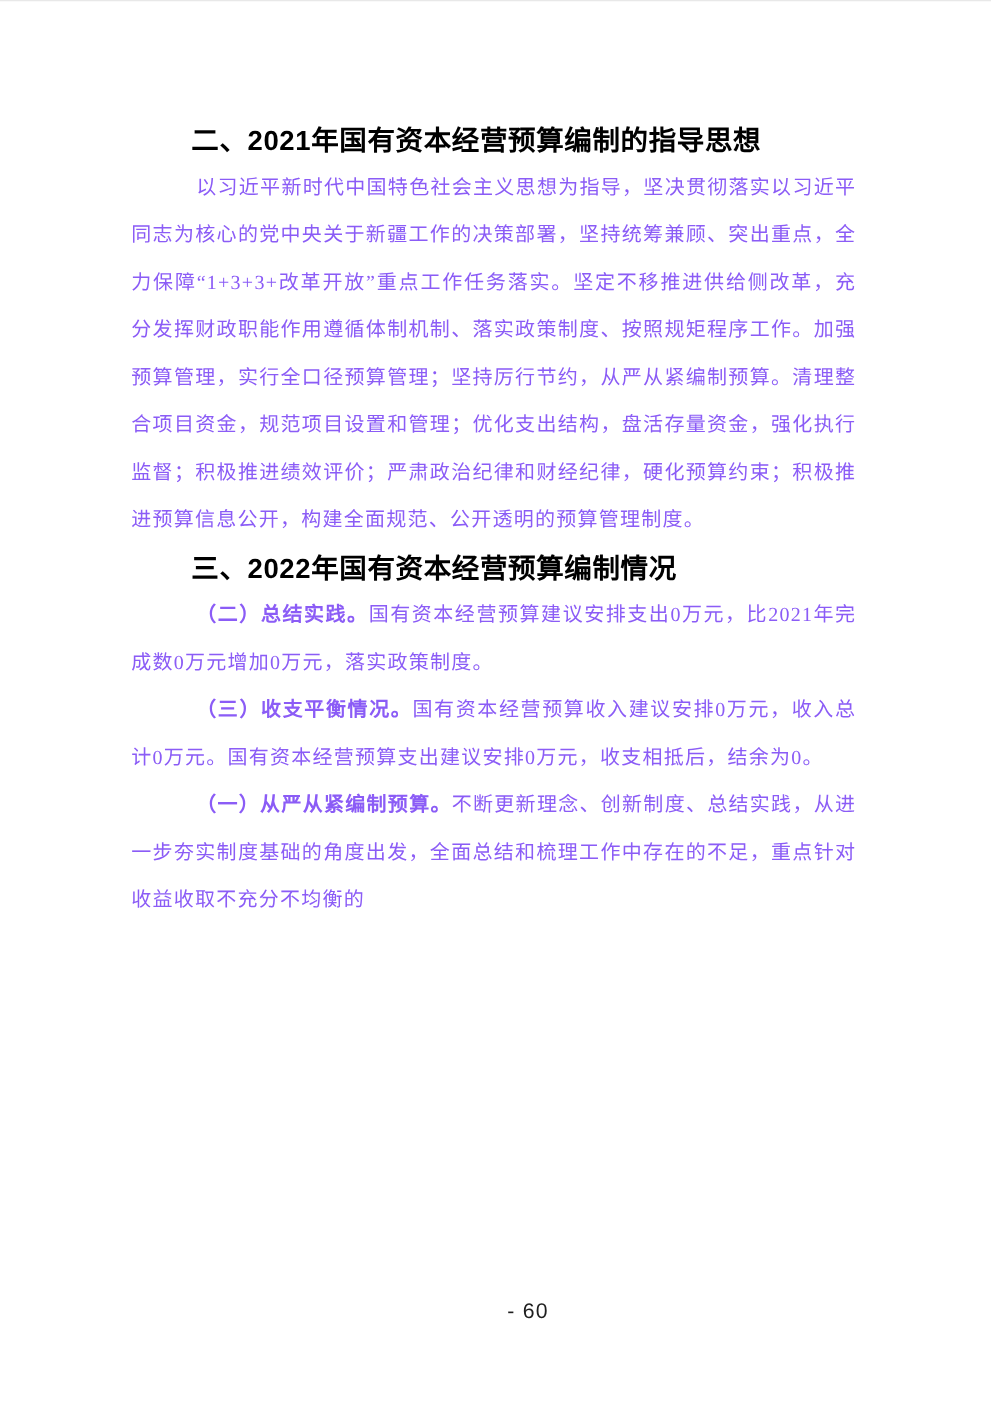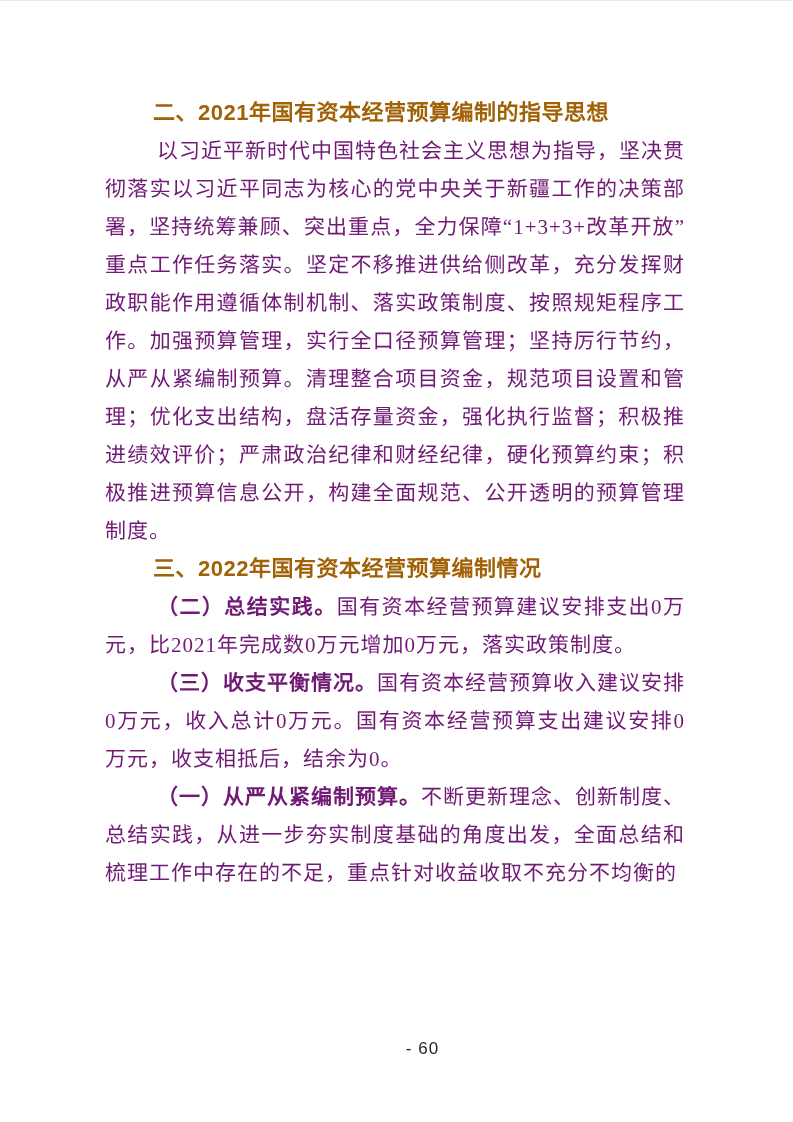--- a/index.html
+++ b/index.html
@@ -23,31 +23,31 @@
     padding: 93px 108px 0 105px;
   }
   .doc-heading {
     font-family: "Liberation Sans", sans-serif;
     font-weight: 700;
     font-size: 22px;
     line-height: 38px;
     letter-spacing: 0.5px;
     text-indent: 48px;
     margin: 0;
-    color: #a16207;
+    color: #000000;
   }
   .doc-paragraph {
     font-family: "Liberation Serif", serif;
-    font-size: 21px;
+    font-size: 16px;
     line-height: 38px;
     letter-spacing: 1px;
     text-align: justify;
     text-indent: 52px;
     margin: 0;
-    color: #701a75;
+    color: #8b5cf6;
   }
   .doc-paragraph .lead {
     font-weight: 700;
   }
   .page-footer {
     position: absolute;
     left: 0;
     right: 0;
     top: 1038px;
     text-align: center;

